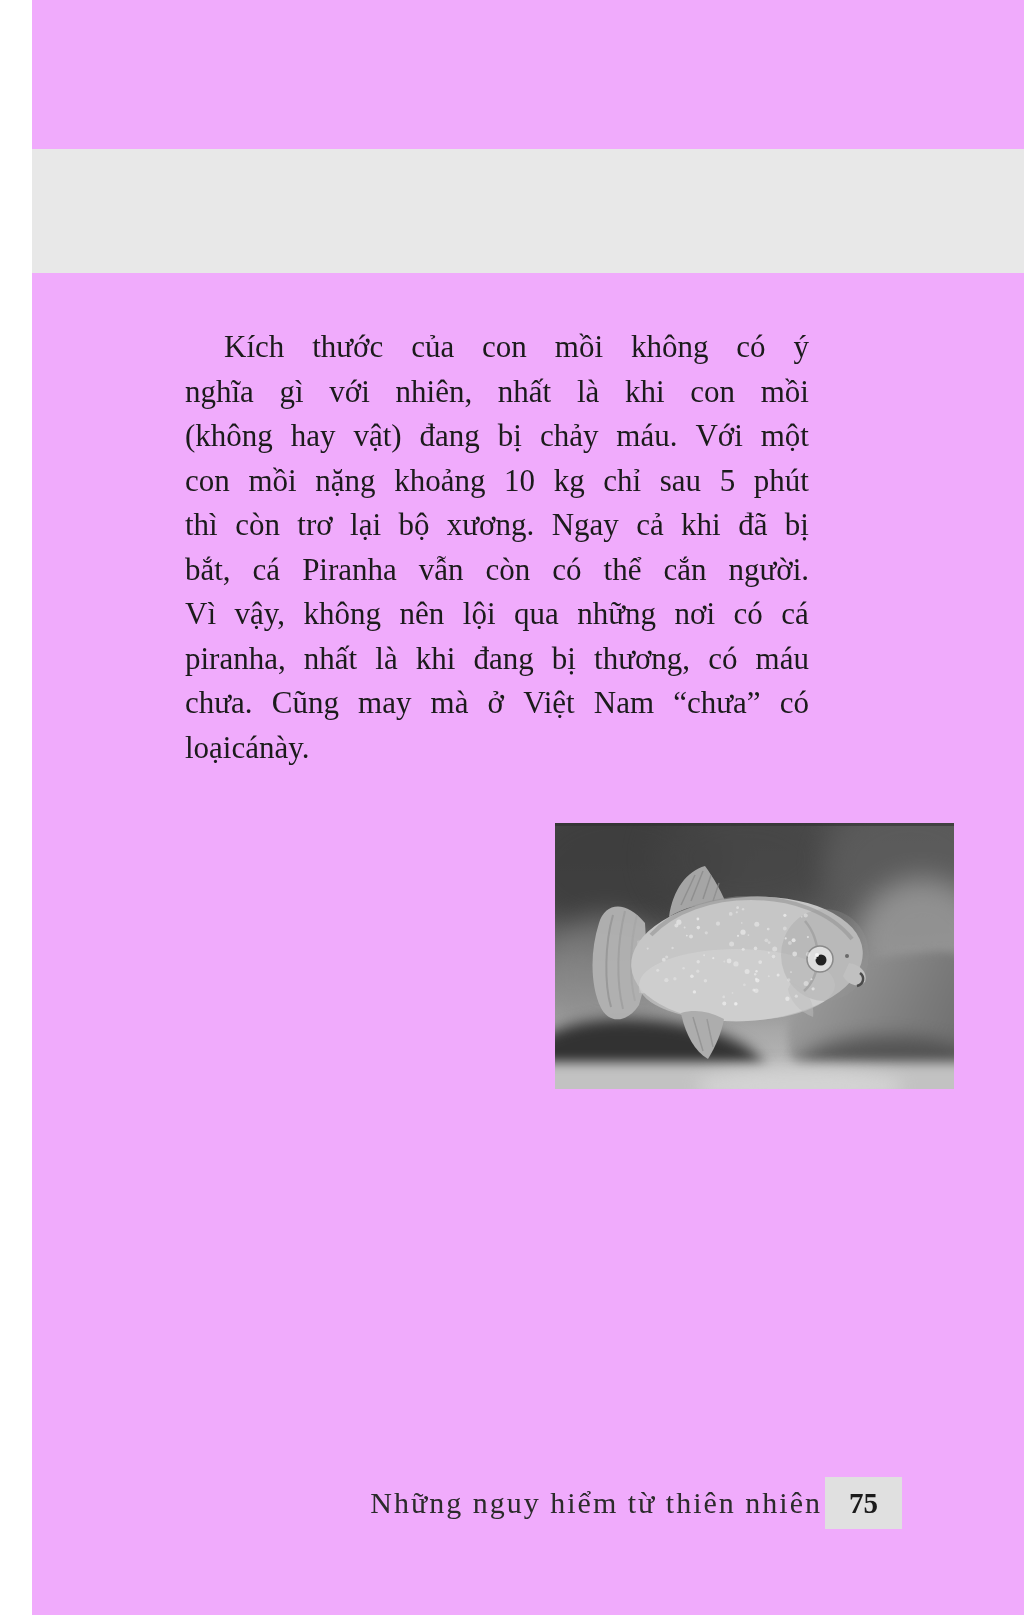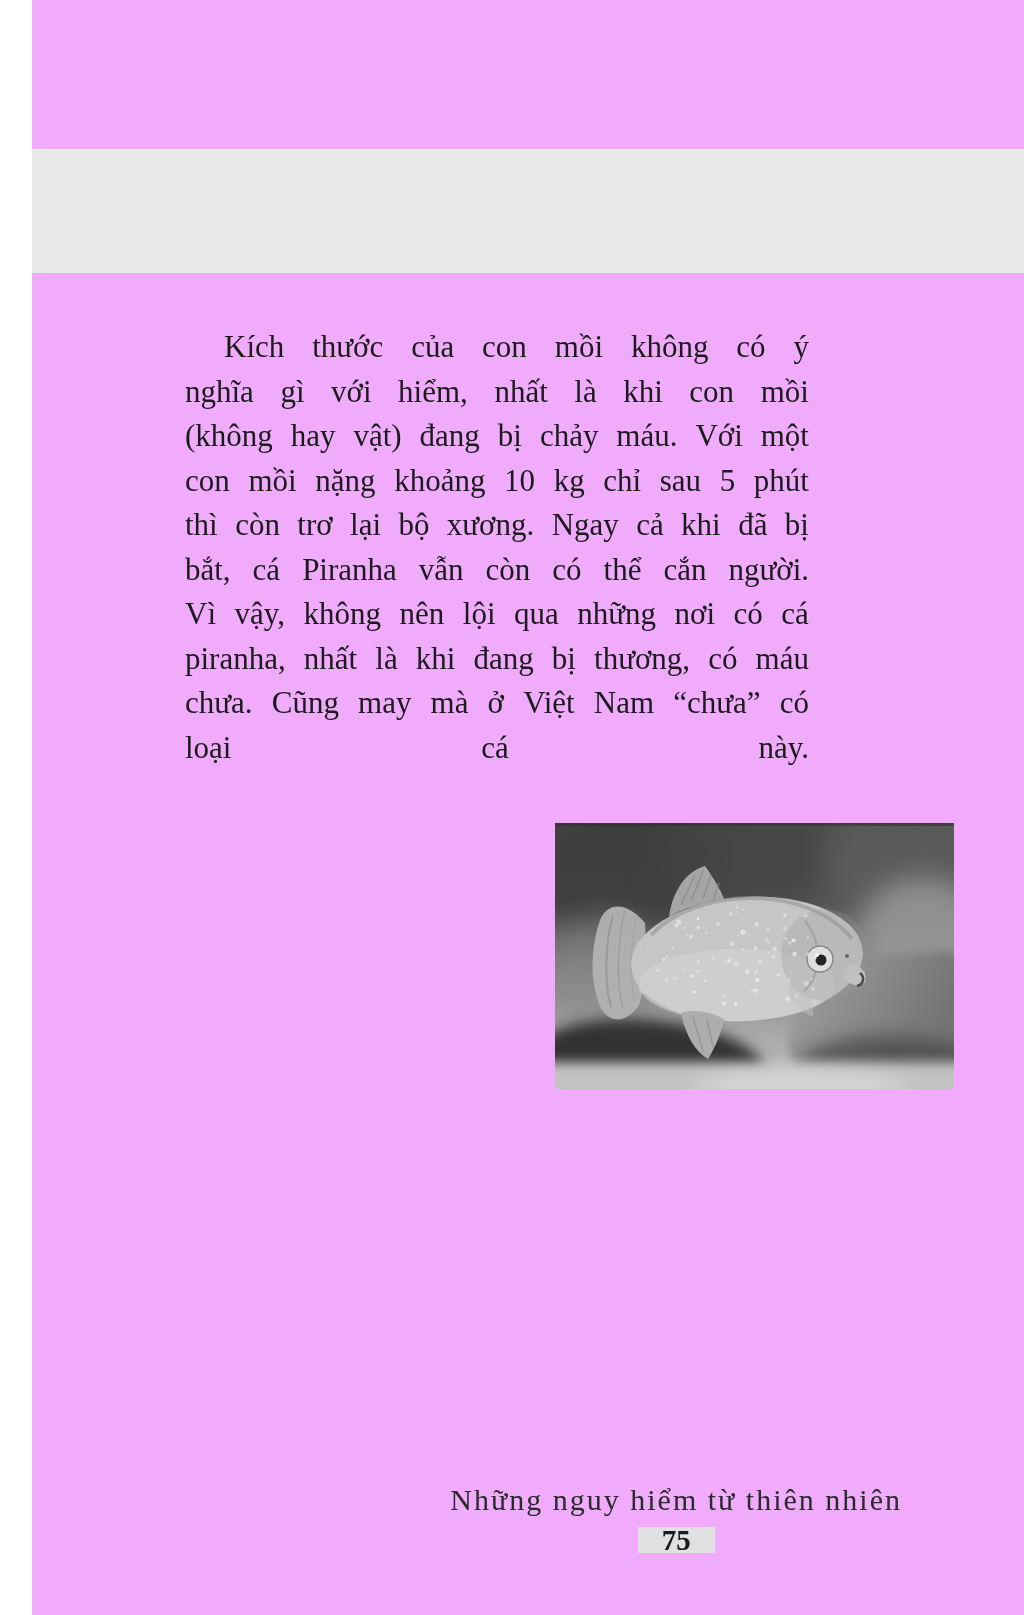--- a/index.html
+++ b/index.html
@@ -15,21 +15,21 @@
   }
   .body-text {
     position:absolute; left:153px; top:325px; width:624px;
     font-size:31px; line-height:44.5px; color:#1b1b1b;
   }
   .body-text .line {
     display:flex; justify-content:space-between; height:44.5px;
     white-space:nowrap;
   }
   .body-text .line.first { padding-left:39px; }
-  .body-text .line.last { justify-content:space-between; gap:8px; }
+  .body-text .line.last { justify-content:flex-start; }
 
   
   .photo {
     position:absolute; left:523px; top:823px; width:399px; height:266px;
     margin:0; overflow:hidden;
     background:linear-gradient(180deg,#515151 0%,#595959 30%,#6e6e6e 48%,#8a8a8a 62%,#a8a8a8 78%,#bfbfbf 100%);
   }
   .photo .blob { position:absolute; border-radius:50%; }
   .pb1 { left:-40px; top:-30px; width:210px; height:145px; background:#3b3b3b; filter:blur(16px); opacity:.85; }
   .pb2 { left:100px; top:-25px; width:185px; height:120px; background:#444444; filter:blur(16px); opacity:.8; }
@@ -45,28 +45,28 @@
   .rock-left  { position:absolute; left:-25px; top:196px; width:235px; height:92px; background:#323232;
                 border-radius:40% 60% 30% 30%; filter:blur(7px); }
   .sand       { position:absolute; left:-15px; top:239px; width:430px; height:55px; background:#c2c2c2; filter:blur(6px); }
   .sand-bright{ left:140px; top:247px; width:210px; height:32px; background:#d7d7d7; filter:blur(8px); opacity:.85; }
   .scanline   { position:absolute; left:0; top:0; width:100%; height:3px; background:#2e2e2e; opacity:.55; }
   .photo svg  { position:absolute; left:0; top:0; }
 
   
   .footer {
     position:absolute; right:154px; top:1483px; height:40px;
-    display:flex; align-items:center; gap:10px;flex-direction:column;
+    display:flex; align-items:center; gap:3px;
   }
   .running-title {
     font-size:30px; letter-spacing:2px; color:#2b2b2b; white-space:nowrap;
   }
   .page-badge {
     display:flex; align-items:center; justify-content:center;
-    width:77px; height:26px; background:#e0e0e0;
+    width:77px; height:52px; background:#e0e0e0;
     font-weight:bold; font-size:29px; color:#1b1b1b;
   }
 </style>
 </head>
 <body>
 
 <div class="page">
 
   <div class="band" style="background: rgb(232, 232, 232);"></div>
 
@@ -78,21 +78,21 @@
         <span>con</span>
         <span>mồi</span>
         <span>không</span>
         <span>có</span>
         <span>ý</span>
       </div>
       <div class="line">
         <span>nghĩa</span>
         <span>gì</span>
         <span>với</span>
-        <span>hiểm,</span>
+        <span>nhiên,</span>
         <span>nhất</span>
         <span>là</span>
         <span>khi</span>
         <span>con</span>
         <span>mồi</span>
       </div>
       <div class="line">
         <span>(không</span>
         <span>hay</span>
         <span>vật)</span>

